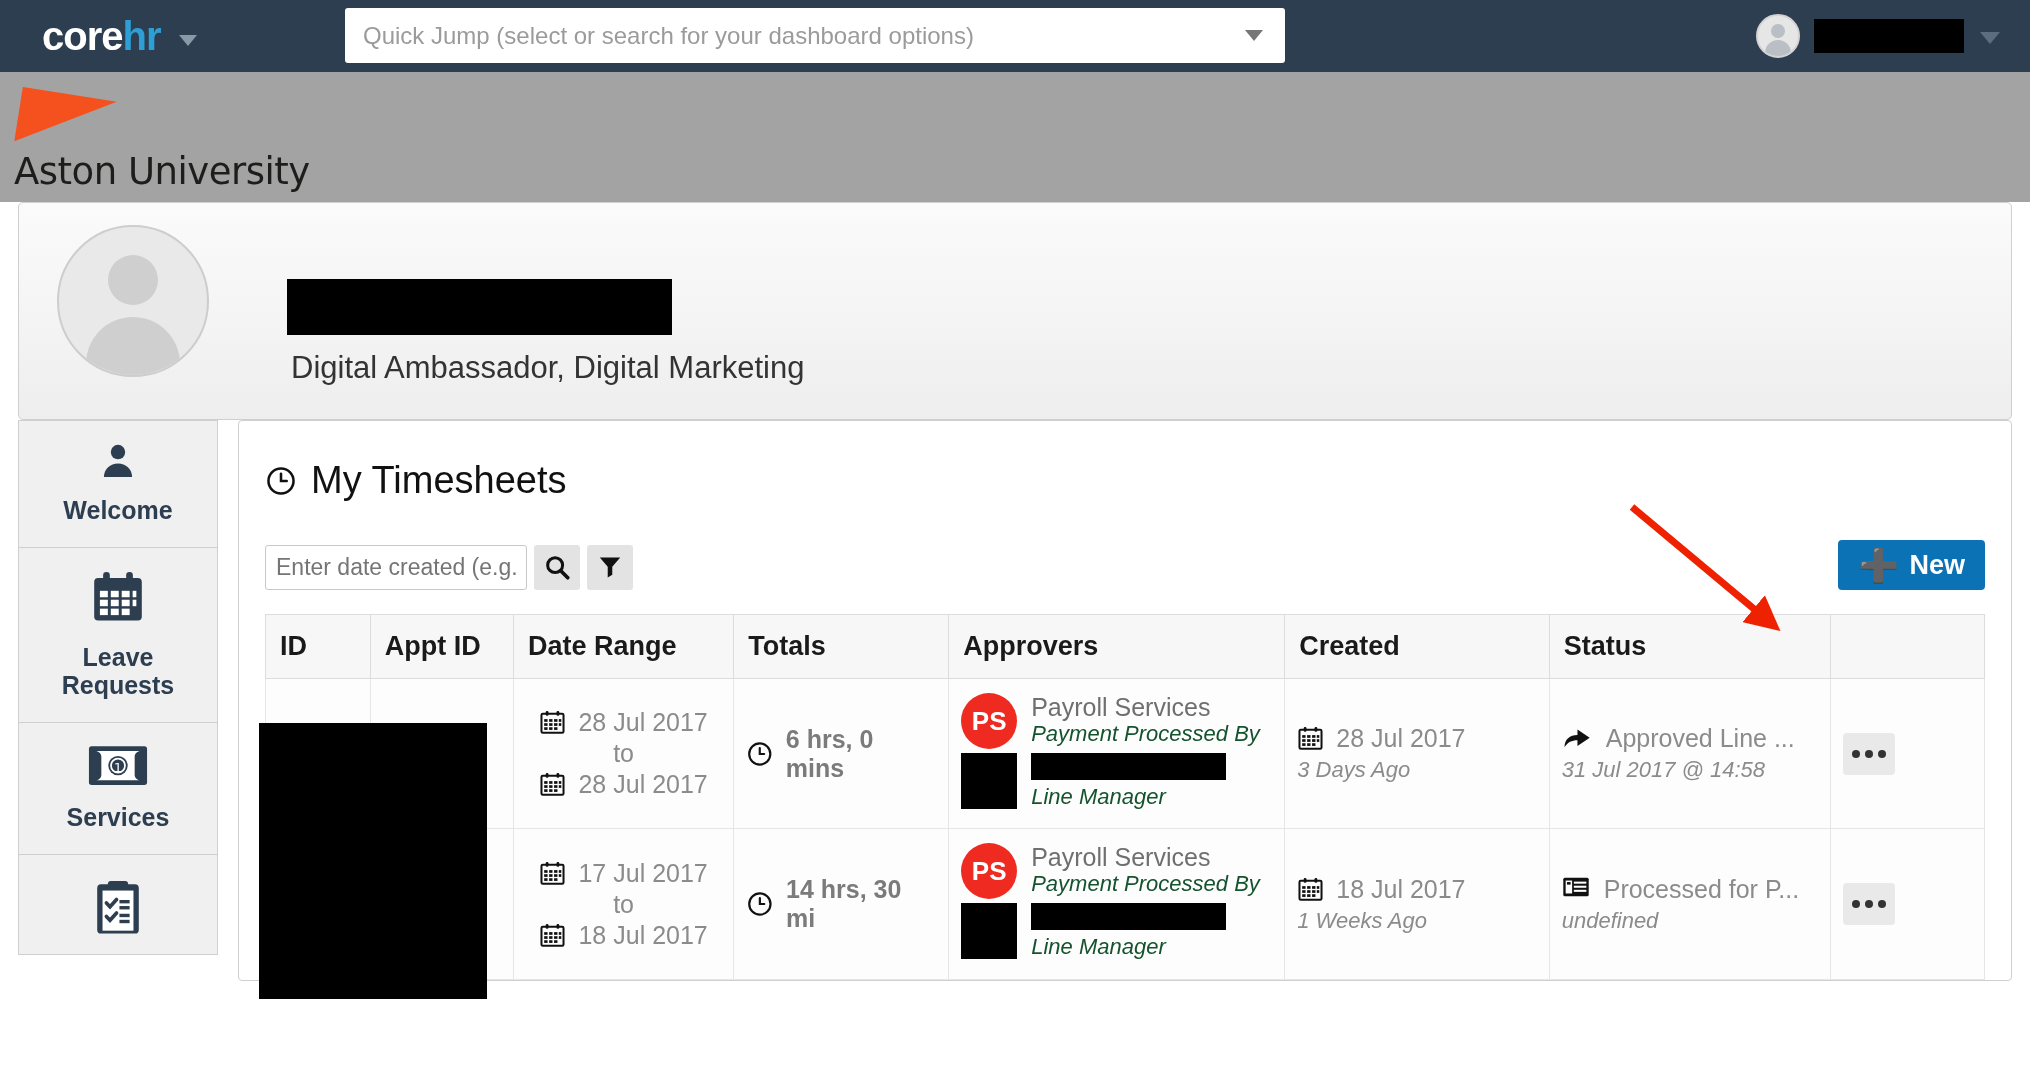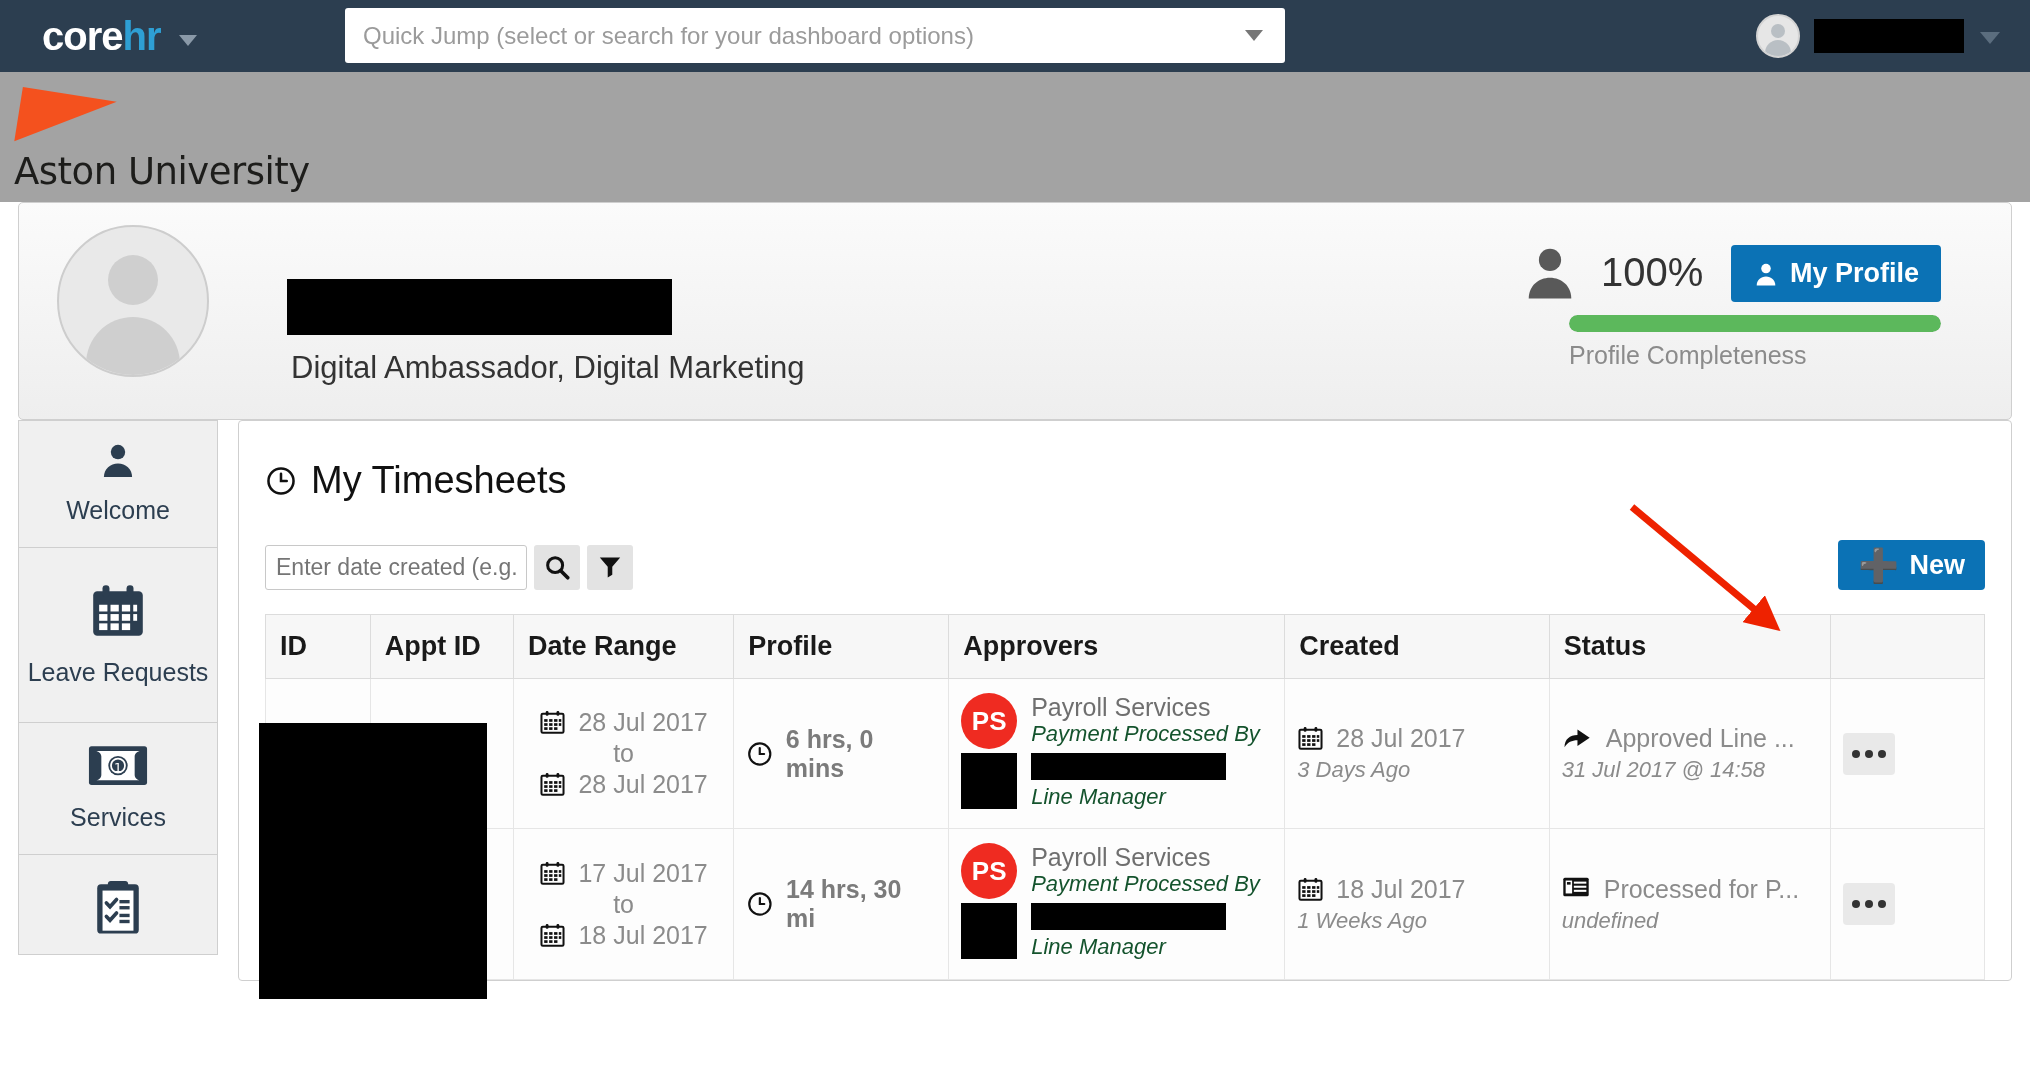--- a/index.html
+++ b/index.html
@@ -124,21 +124,21 @@
   .body-row { display:flex; margin:0 18px; }
   .sidebar { width:200px; flex:none; }
   .side-item {
     border:1px solid #cfcfcf; border-top:none;
     background:#f0f0f0;
     display:flex; flex-direction:column; align-items:center; justify-content:center;
     padding:20px 6px 22px; cursor:pointer;
   }
   .side-item:first-child { border-top:1px solid #cfcfcf; }
   .side-label {
-    margin-top:15px; font-size:25px; font-weight:400; color:#2c3e50;
+    margin-top:15px; font-size:25px; font-weight:700; color:#2c3e50;
     text-align:center; line-height:1.15;
   }
   .side-icon { color:#2c3e50; }
 
   .content-card {
     flex:1; margin-left:20px;
     border:1px solid #cfcfcf; border-radius:4px; background:#fff;
     padding:28px 26px 0 26px;
     position:relative;
   }
@@ -257,40 +257,20 @@
 <div class="logo-band">
   <div class="aston-mark"></div>
   <div class="aston-text">Aston University</div>
 </div>
 
 <div class="profile-card">
   <div class="avatar-lg"></div>
   <span class="redact name-redact"></span>
   <div class="job-title">Digital Ambassador, Digital Marketing</div>
 
-  <div class="completeness-wrap">
-    <div class="comp-row">
-      <svg class="person-icon-big" viewBox="0 0 24 24">
-        <circle cx="12" cy="7" r="4.6" fill="#595959"></circle>
-        <path d="M3.2 23c0-5.2 4-8.6 8.8-8.6s8.8 3.4 8.8 8.6z" fill="#595959"></path>
-      </svg>
-      <span class="pct">100%</span>
-    </div>
-    <div class="my-profile-btn">
-      <svg width="26" height="26" viewBox="0 0 24 24">
-        <circle cx="12" cy="7" r="4.4" fill="#ffffff"></circle>
-        <path d="M3.4 22.5c0-5 3.9-8.3 8.6-8.3s8.6 3.3 8.6 8.3z" fill="#ffffff"></path>
-      </svg>
-      <span>My Profile</span>
-    </div>
-    <div class="progress-track">
-      <div class="progress-fill" id="comp-fill" style="width: 100%; background: rgb(92, 184, 92);"></div>
-    </div>
-    <div class="comp-label">Profile Completeness</div>
-  </div>
 </div>
 
 <div class="body-row">
 
   <div class="sidebar">
 
     <div class="side-item" style="height:128px;">
       <svg class="side-icon" width="58" height="58" viewBox="0 0 24 24">
         <circle cx="12" cy="6.6" r="4.3" fill="#2c3e50"></circle>
         <path d="M3.6 21.5c0-4.9 3.8-8.1 8.4-8.1s8.4 3.2 8.4 8.1z" fill="#2c3e50"></path>
@@ -387,21 +367,21 @@
         <col class="col-appr">
           <col class="col-created">
           <col class="col-status">
           <col class="col-act">
       </colgroup>
       <thead>
         <tr>
           <th>ID</th>
           <th>Appt ID</th>
           <th>Date Range</th>
-          <th>Profile</th>
+          <th>Totals</th>
           <th>Approvers</th>
           <th>Created</th>
           <th>Status</th>
           <th></th>
         </tr>
       </thead>
       <tbody>
 
         <tr style="height:150px;">
           <td></td>

